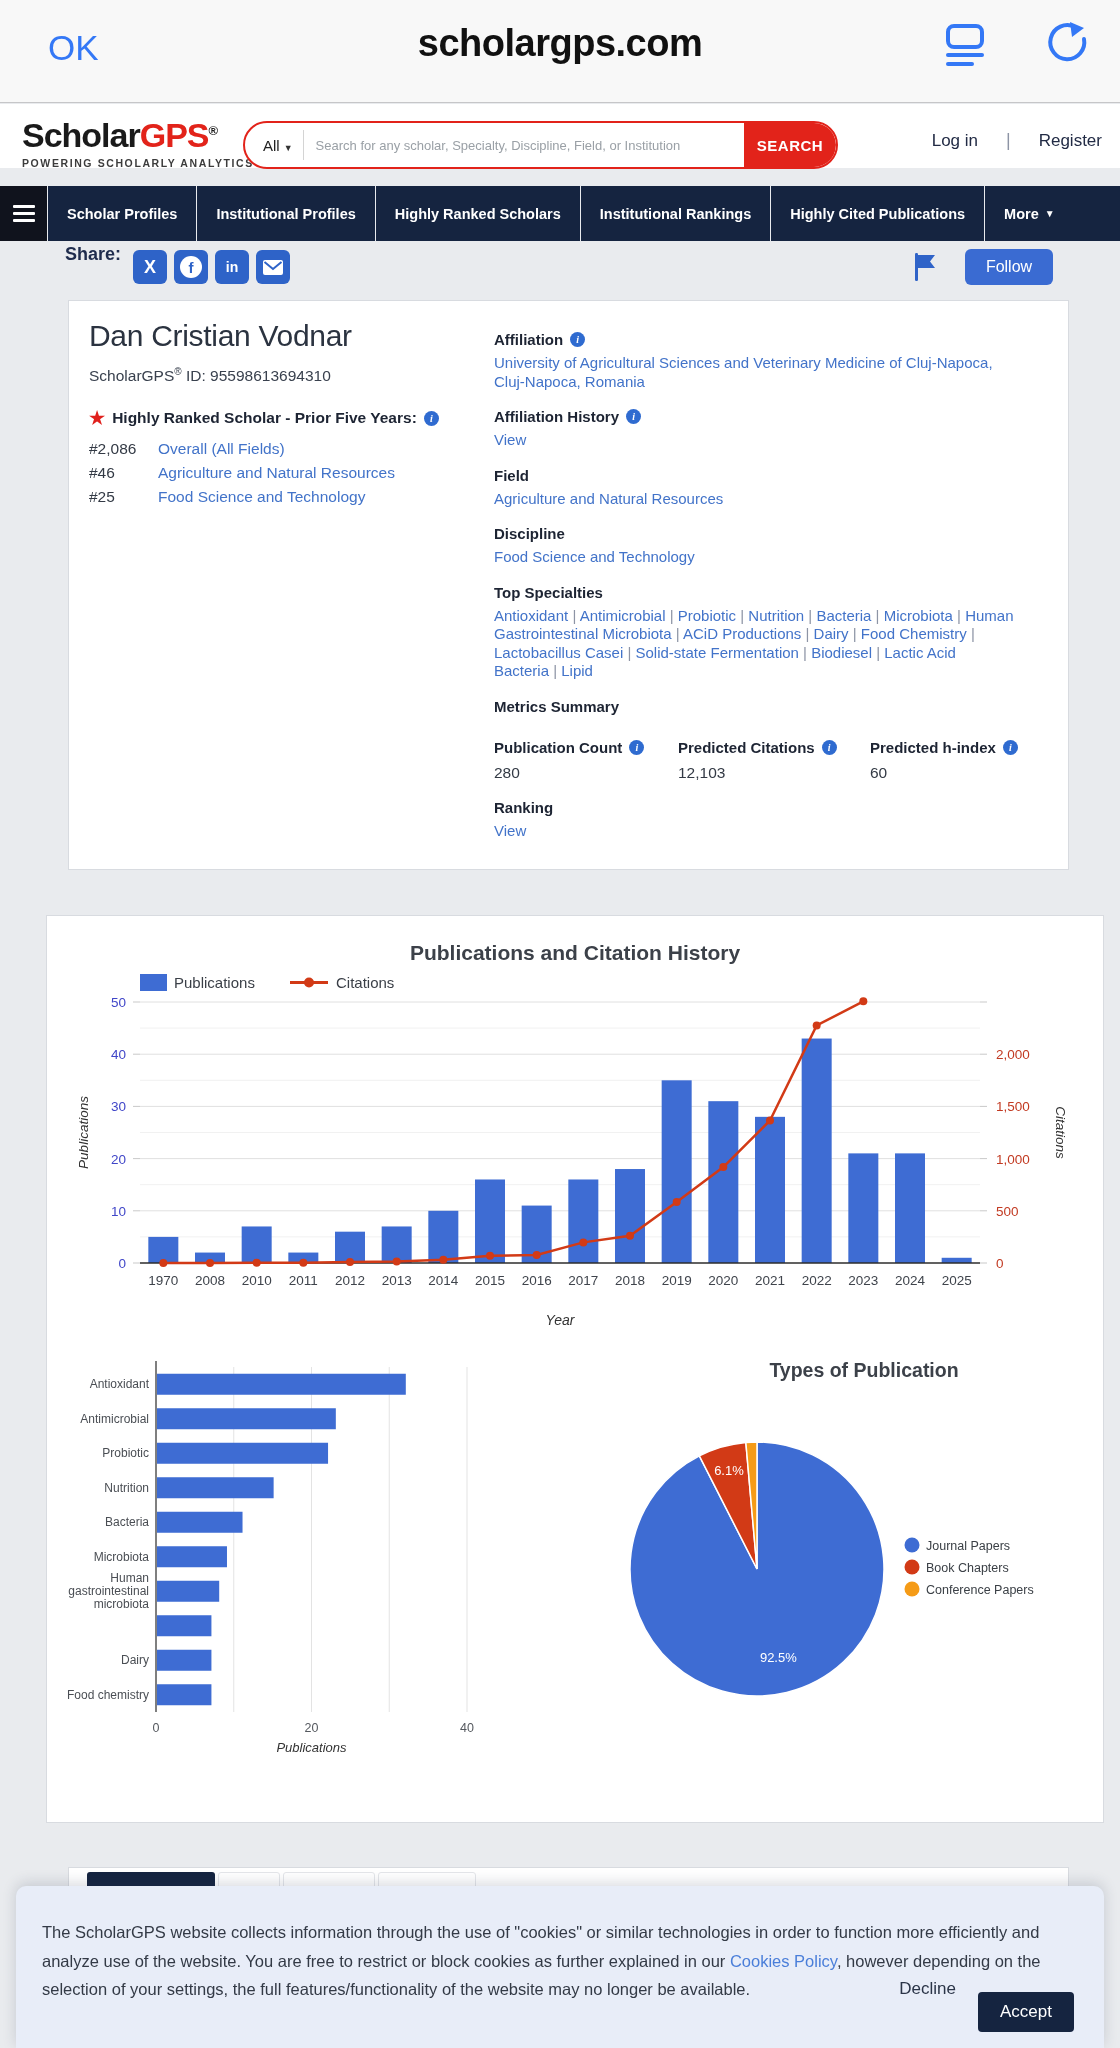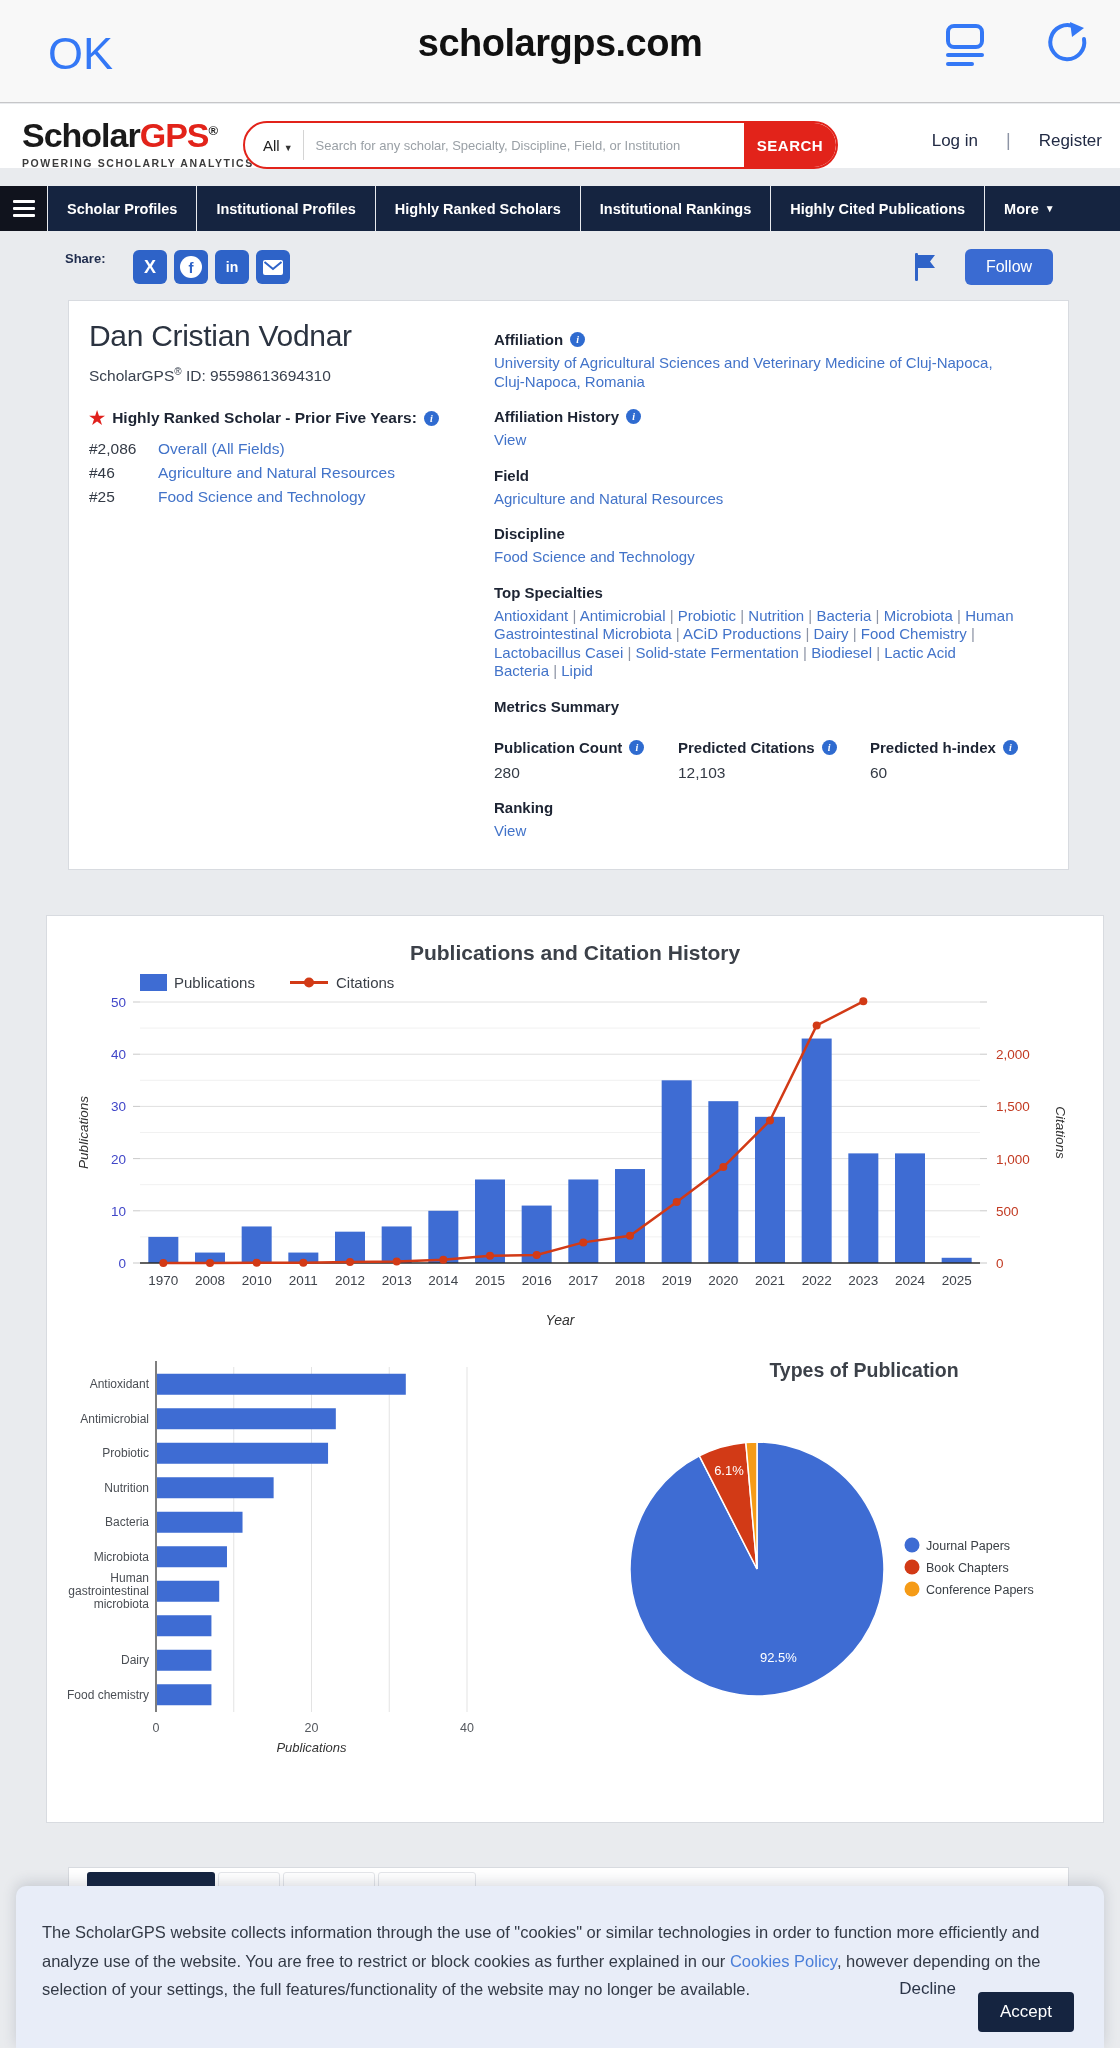--- a/index.html
+++ b/index.html
@@ -1,21 +1,21 @@
 <!DOCTYPE html>
 <html><head>
 <meta charset="utf-8">
 <style>
   * { margin:0; padding:0; box-sizing:border-box; }
   body { font-family:"Liberation Sans", sans-serif; }
   #screen { position:relative; width:1120px; height:2048px; background:#e9ebee; overflow:hidden; }
 
   
   .browser-bar { position:absolute; left:0; top:0; width:1120px; height:103px; background:#f8f8f8; border-bottom:1px solid #c6c6c8; }
-  .browser-back { position:absolute; left:48px; top:28px; font-size:45px; color:#3478f6; }
+  .browser-back { position:absolute; left:48px; top:28px; font-size:35px; color:#3478f6; }
   .browser-title { position:absolute; left:0; top:22px; width:1120px; text-align:center; font-size:38px; font-weight:700; color:#111; letter-spacing:-0.5px; }
   .chrome-icon { position:absolute; top:20px; }
 
   
   .site-header { position:absolute; left:0; top:104px; width:1120px; height:64px; background:#fff; }
   .logo { position:absolute; left:22px; top:12px; }
   .logo-main { font-size:34px; font-weight:800; color:#1a1a1a; letter-spacing:-1px; }
   .logo-gps { color:#e2231a; }
   .logo-reg { font-size:13px; vertical-align:super; color:#1a1a1a; font-weight:700; }
   .logo-tagline { font-size:10.5px; font-weight:700; color:#3c3c3c; letter-spacing:1.6px; margin-top:2px; }
@@ -24,30 +24,30 @@
   .search-caret { font-size:9px; color:#333; margin-left:4px; }
   .search-divider { width:1px; height:30px; background:#d4d4d4; }
   .search-input { flex:1; border:none; outline:none; padding:0 10px 0 12px; font-size:13px; color:#333; font-family:"Liberation Sans",sans-serif; background:transparent; }
   .search-input::placeholder { color:#9aa0a6; }
   .search-btn { width:92px; height:48px; background:#e2231a; color:#fff; border:none; font-size:15px; font-weight:700; letter-spacing:0.5px; border-radius:0 24px 24px 0; cursor:pointer; font-family:"Liberation Sans",sans-serif; }
   .auth { position:absolute; right:18px; top:26px; font-size:17px; color:#222b45; display:flex; align-items:center; gap:28px; }
   .auth a { color:#222b45; text-decoration:none; cursor:pointer; }
   .auth-sep { color:#8d94a5; font-size:18px; }
 
   
-  .nav-bar { position:absolute; left:0; top:186px; width:1120px; height:45px; background:#152440; display:flex; align-items:stretch; }
+  .nav-bar { position:absolute; left:0; top:186px; width:1120px; height:55px; background:#152440; display:flex; align-items:stretch; }
   .nav-burger { width:48px; display:flex; align-items:center; justify-content:center; background:#10131d; border-right:1px solid #e8eaee; cursor:pointer; }
   .nav-burger span { display:block; width:22px; height:3px; background:#fff; border-radius:1px; box-shadow:0 7px 0 #fff, 0 -7px 0 #fff; }
   .nav-item { display:flex; align-items:center; padding:0 19px; color:#fff; font-size:14.5px; font-weight:700; border-right:1px solid #e8eaee; cursor:pointer; white-space:nowrap; }
   .nav-item.last { border-right:none; }
   .nav-more-caret { font-size:10px; margin-left:6px; }
 
   
   .share-row { position:absolute; left:0; top:243px; width:1120px; height:52px; }
-  .share-label { position:absolute; left:65px; top:8px; font-size:13px; font-weight:700; color:#1f2c4d; }
+  .share-label { position:absolute; left:65px; top:1px; font-size:18px; font-weight:700; color:#1f2c4d; }
   .share-icons { position:absolute; left:133px; top:7px; display:flex; gap:7px; }
   .share-tile { width:34px; height:34px; border-radius:6px; background:#2e63c8; color:#fff; display:flex; align-items:center; justify-content:center; cursor:pointer; }
   .tile-x { font-size:18px; font-weight:700; }
   .tile-f-circle { width:22px; height:22px; background:#fff; border-radius:50%; color:#2e63c8; font-weight:700; font-size:15px; display:flex; align-items:center; justify-content:center; }
   .tile-in { font-size:14px; font-weight:700; }
   .flag-btn { position:absolute; left:912px; top:8px; cursor:pointer; }
   .follow-btn { position:absolute; left:965px; top:6px; width:88px; height:36px; background:#3a6bd2; color:#fff; border:none; border-radius:6px; font-size:16px; cursor:pointer; font-family:"Liberation Sans",sans-serif; }
 
   
   .card { background:#fff; border:1px solid #d8dbe0; }

